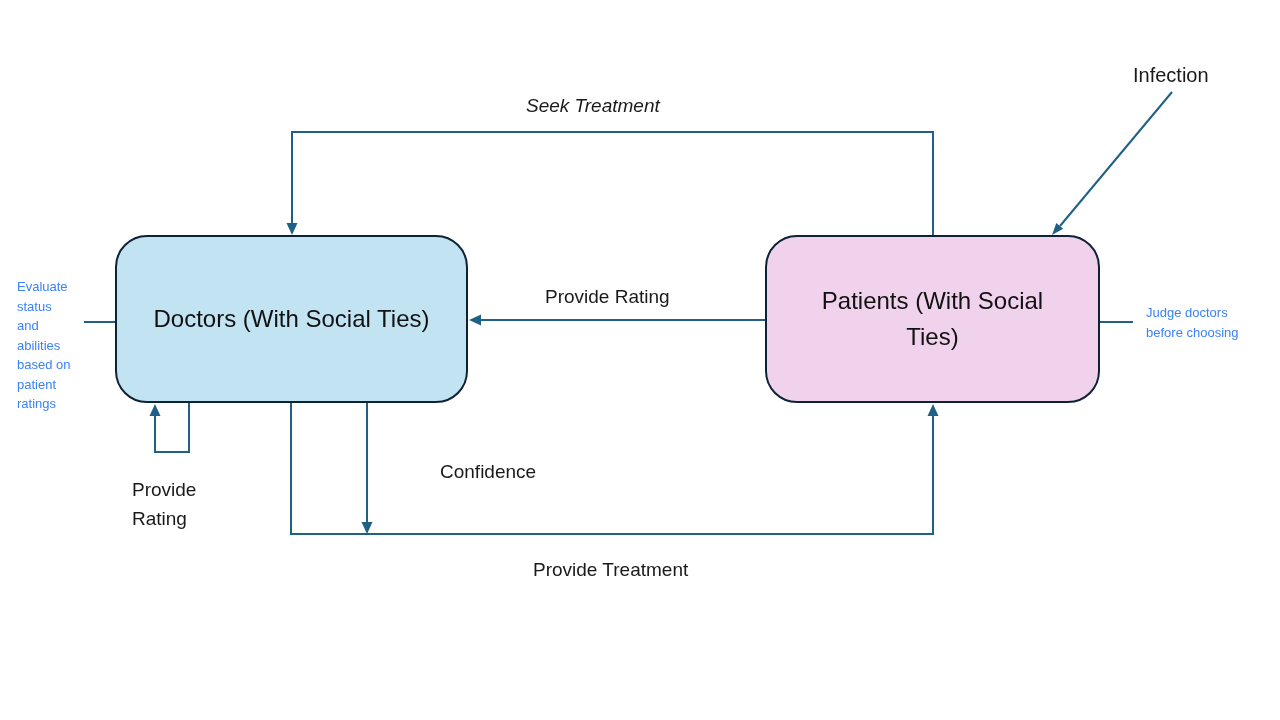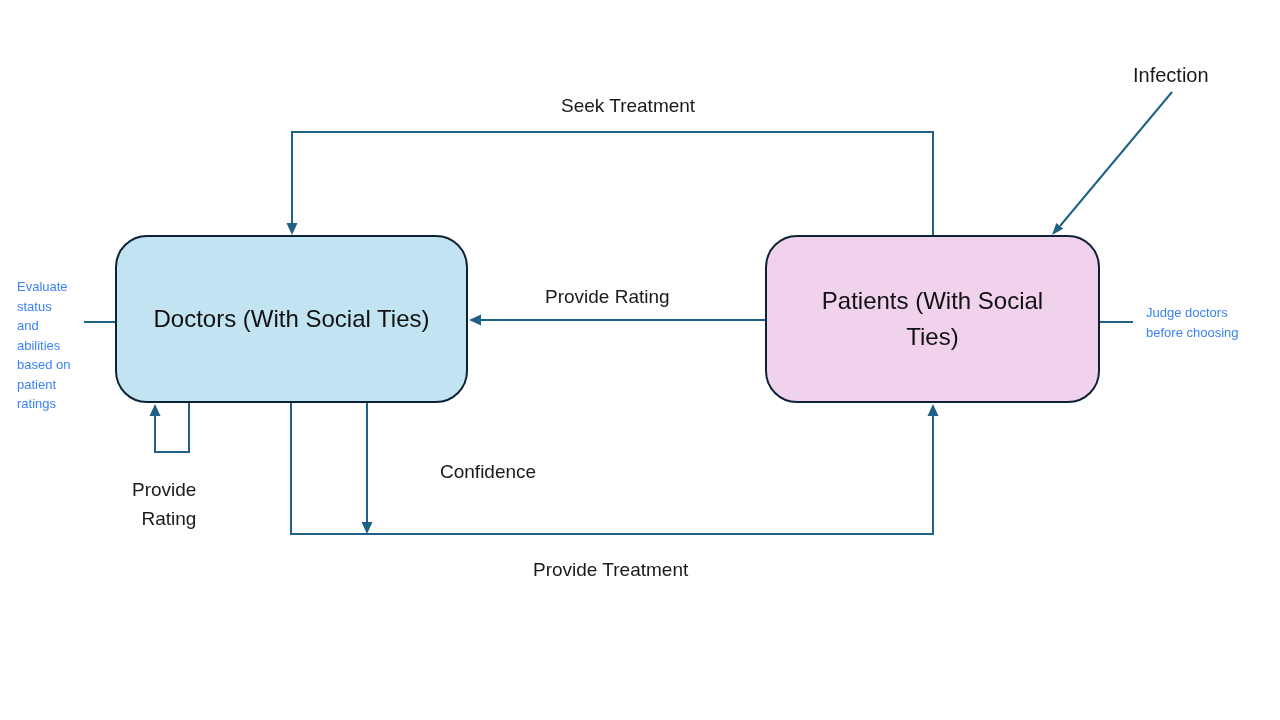--- a/index.html
+++ b/index.html
@@ -60,23 +60,22 @@
     height: 168px;
     background: #f1d2ed;
     padding: 0 28px;
     justify-content: flex-end;
   }
   .edge-label {
     position: absolute;
     font-size: 19px;
     line-height: 1.5;
     white-space: pre-line;
-    text-align: right;
   }
-  .lbl-seek        { left: 561px; top: 92px; }
+  .lbl-seek        { left: 526px; top: 92px; font-style: italic; }
   .lbl-infection   { left: 1133px; top: 60px; font-size: 20px; }
   .lbl-rating      { left: 545px; top: 283px; }
   .lbl-confidence  { left: 392px; top: 458px; margin-left: 48px; }
   .lbl-treatment   { left: 533px; top: 556px; }
   .lbl-respect     { left: 132px; top: 476px; }
   .side-note {
     position: absolute;
     font-size: 13px;
     line-height: 1.5;
     white-space: pre-line;

